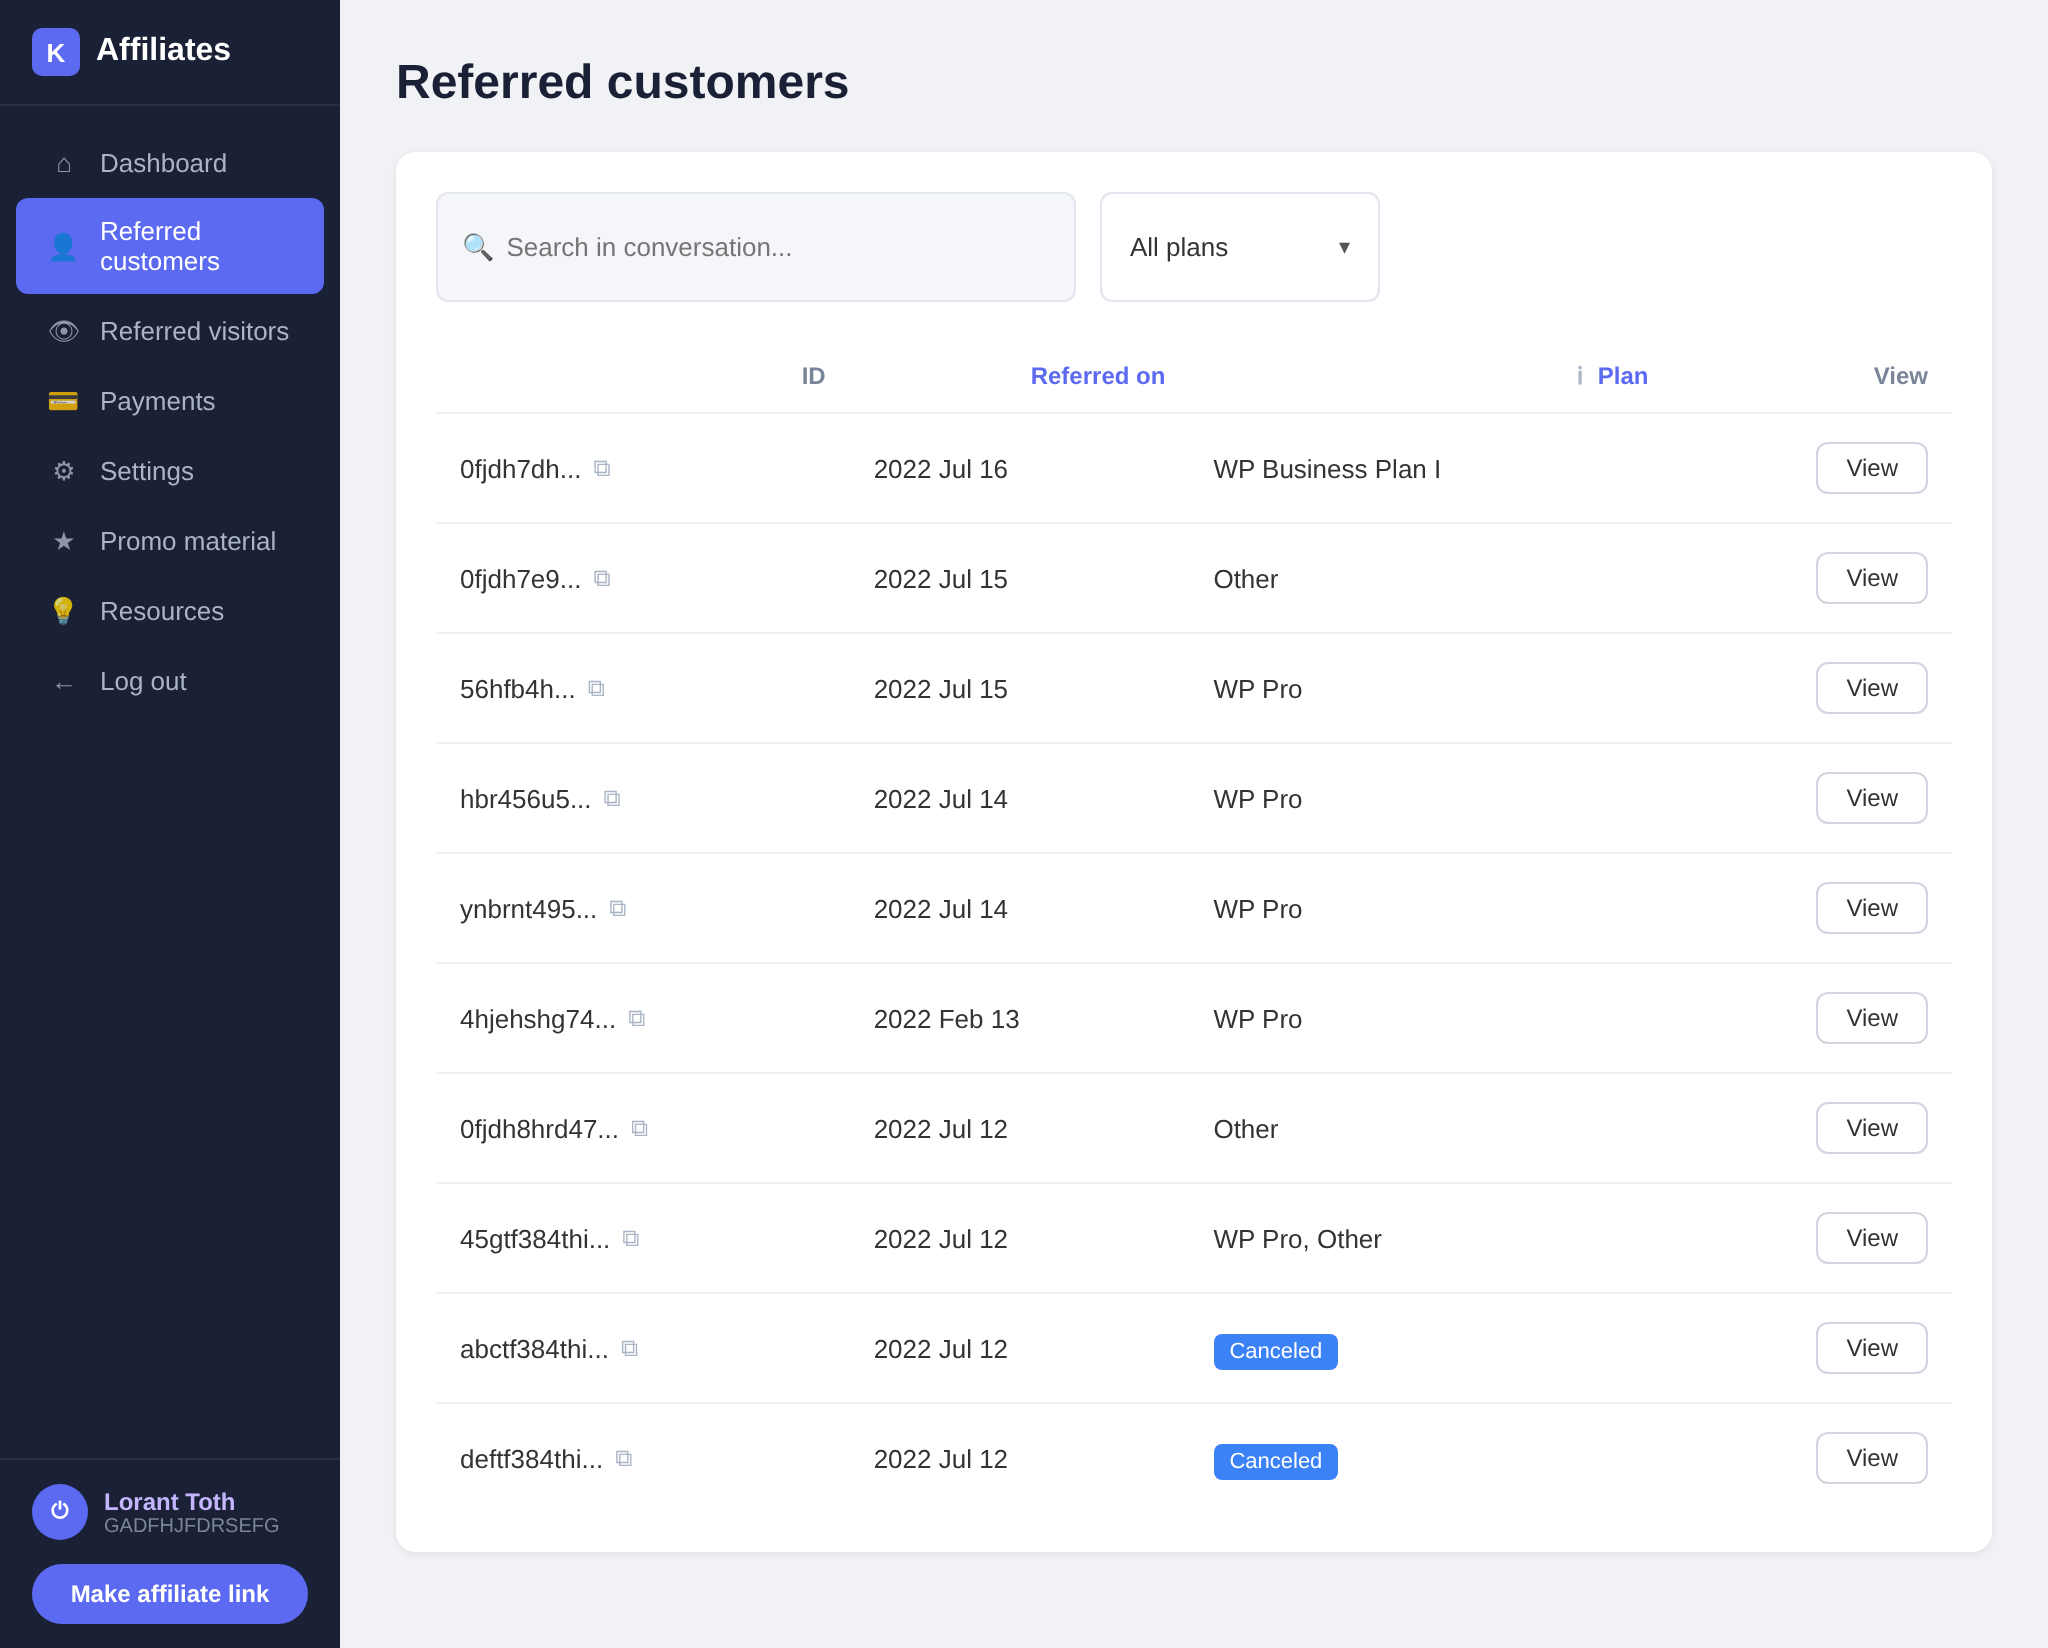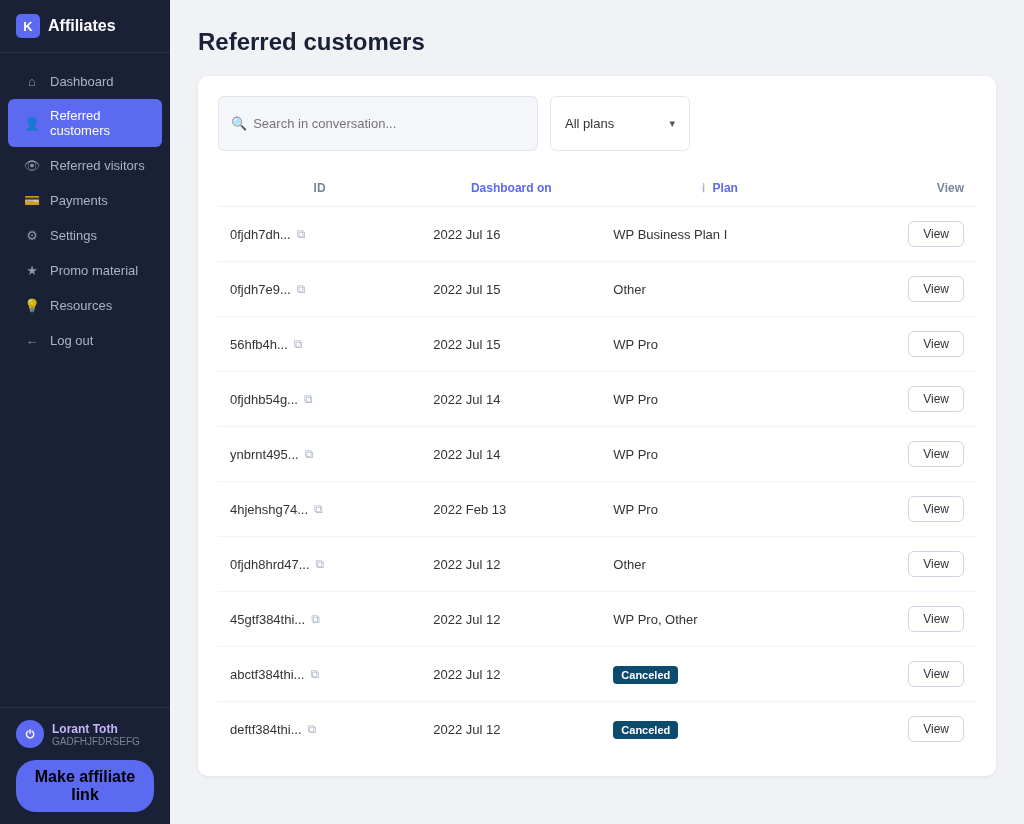--- a/index.html
+++ b/index.html
@@ -62,25 +62,25 @@
       width: 28px; height: 28px; border-radius: 50%;
       background: #5b6af0;
       display: flex; align-items: center; justify-content: center;
       color: #fff; font-size: 11px; font-weight: 600;
     }
     .user-details { display: flex; flex-direction: column; }
     .user-name { font-size: 12px; color: #c4b5fd; font-weight: 600; }
     .user-sub { font-size: 10px; color: #7a8599; }
     .make-affiliate-btn {
       background: #5b6af0;
-      color: #000000;
+      color: #ffffff;
       border: none;
       border-radius: 20px;
       padding: 8px 14px;
-      font-size: 16px;
+      font-size: 12px;
       font-weight: 600;
       cursor: pointer;
       width: 100%;
       text-align: center;
     }
 
     
     #main {
       margin-left: 170px;
       flex: 1;
@@ -136,21 +136,21 @@
       padding: 19px 14px;
       font-size: 13px;
       color: #333;
       cursor: pointer;
       min-width: 140px;
     }
 
     
     #customers-table { width: 100%; border-collapse: collapse; }
     #customers-table thead th {
-      text-align: center;
+      text-align: right;
       padding: 10px 12px;
       font-size: 12px;
       font-weight: 600;
       color: #5b6af0;
       border-bottom: 1px solid #eef0f5;
     }
     #customers-table thead th.col-id { color: #7a8599; font-weight: 600; }
     #customers-table thead th.col-view { color: #7a8599; text-align: right; }
     #customers-table tbody tr {
       border-bottom: 1px solid #f0f2f5;
@@ -179,26 +179,26 @@
       background: #fff;
       border-radius: 6px;
       padding: 5px 14px;
       font-size: 12px;
       font-weight: 500;
       cursor: pointer;
       color: #333;
       float: right;
     }
     .badge-canceled {
-      background: #0c4a6e;
+      background: #3b82f6;
       color: #fff;
       border-radius: 4px;
       padding: 3px 8px;
       font-size: 11px;
-      font-weight: 700;
+      font-weight: 400;
     }
   </style>
 </head>
 <body>
 
 <div id="sidebar">
   <div id="sidebar-logo">
     <div class="logo-box">K</div>
     <span>Affiliates</span>
   </div>
@@ -266,21 +266,21 @@
       <div id="plan-dropdown">
         <span style="flex:1;">All plans</span>
         <span style="color:#555; font-size:11px;">▾</span>
       </div>
     </div>
 
     <table id="customers-table">
       <thead>
         <tr>
           <th class="col-id">ID</th>
-          <th>Dashboard on</th>
+          <th>Referred on</th>
           <th>
             <span style="color:#aab4c4; margin-right:4px;">ℹ</span>
             <span>Plan</span>
           </th>
           <th class="col-view">View</th>
         </tr>
       </thead>
       <tbody id="table-body">
 
       <tr>
@@ -318,21 +318,21 @@
       </td>
       <td>2022 Jul 15</td>
       <td><span>WP Pro</span></td>
       <td>
         <button class="view-btn">View</button>
       </td>
     </tr>
           <tr>
       <td>
         <div class="id-cell">
-          <span>0fjdhb54g...</span>
+          <span>hbr456u5...</span>
           <span class="copy-icon" title="Copy">⧉</span>
         </div>
       </td>
       <td>2022 Jul 14</td>
       <td><span>WP Pro</span></td>
       <td>
         <button class="view-btn">View</button>
       </td>
     </tr>
           <tr>

